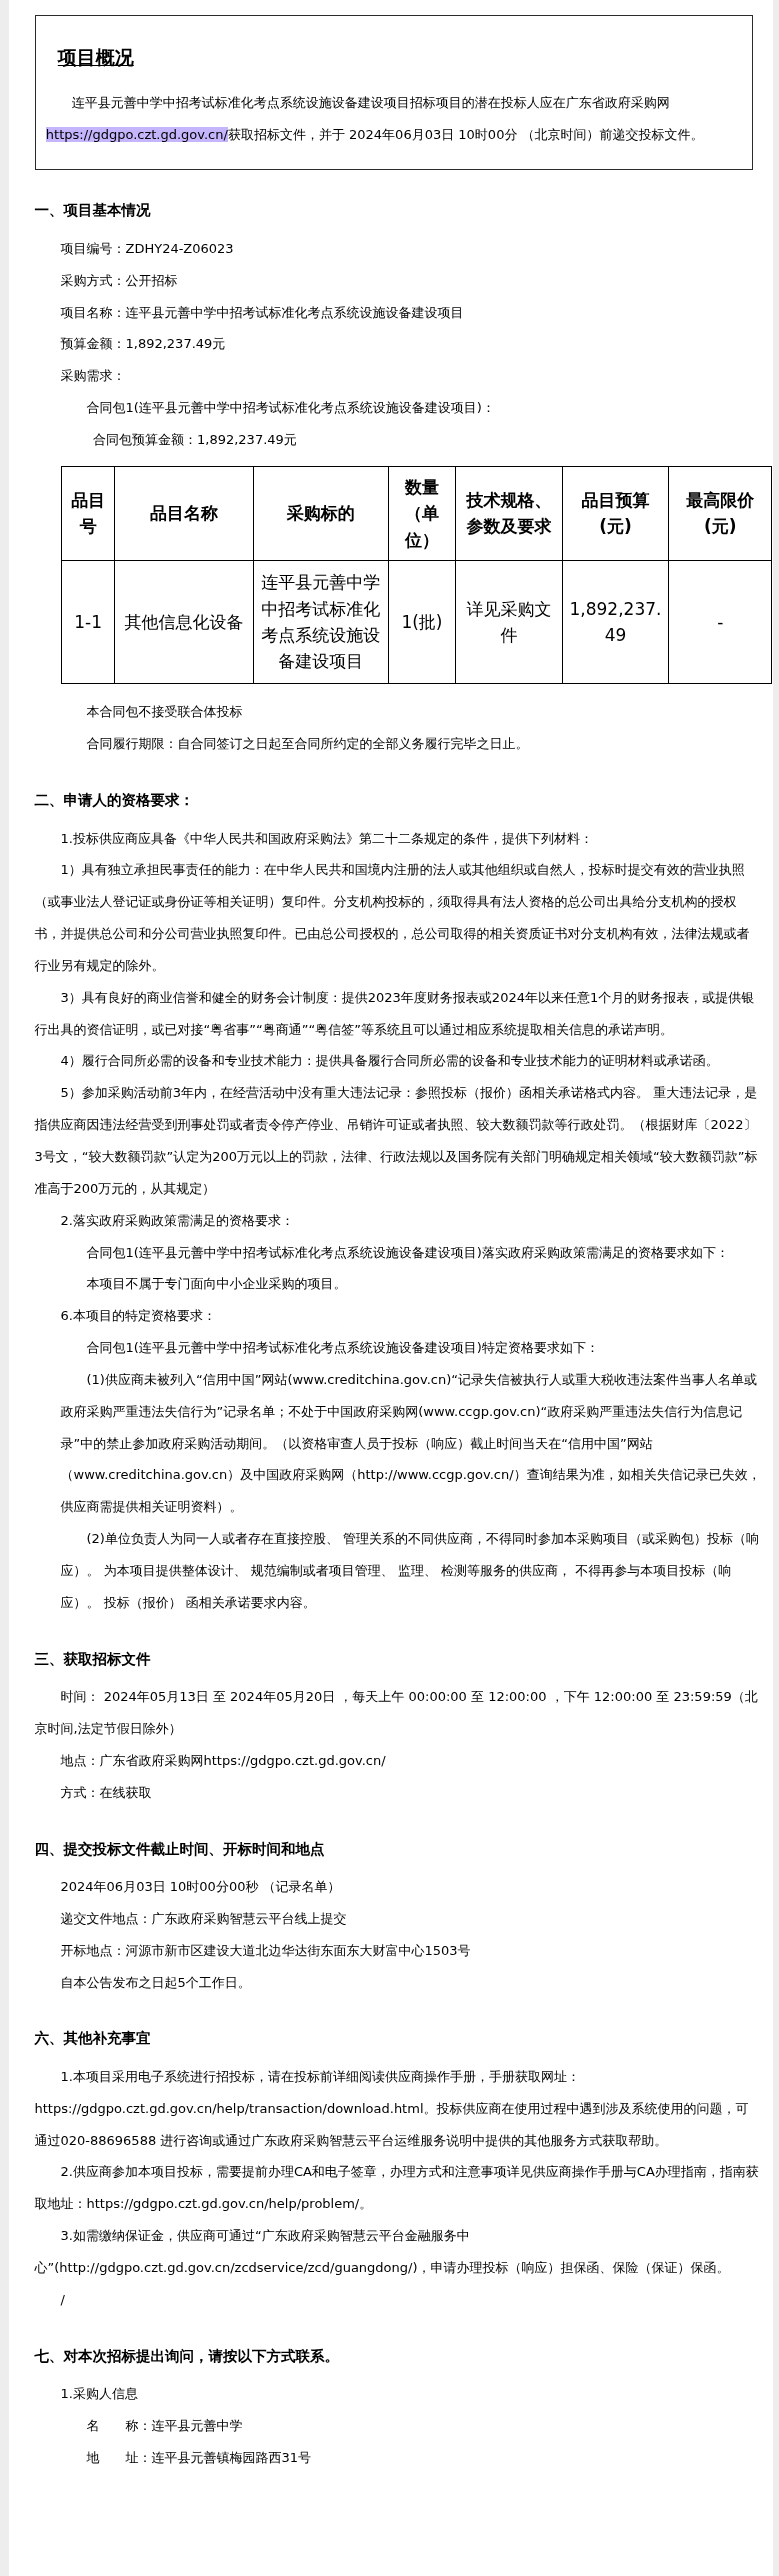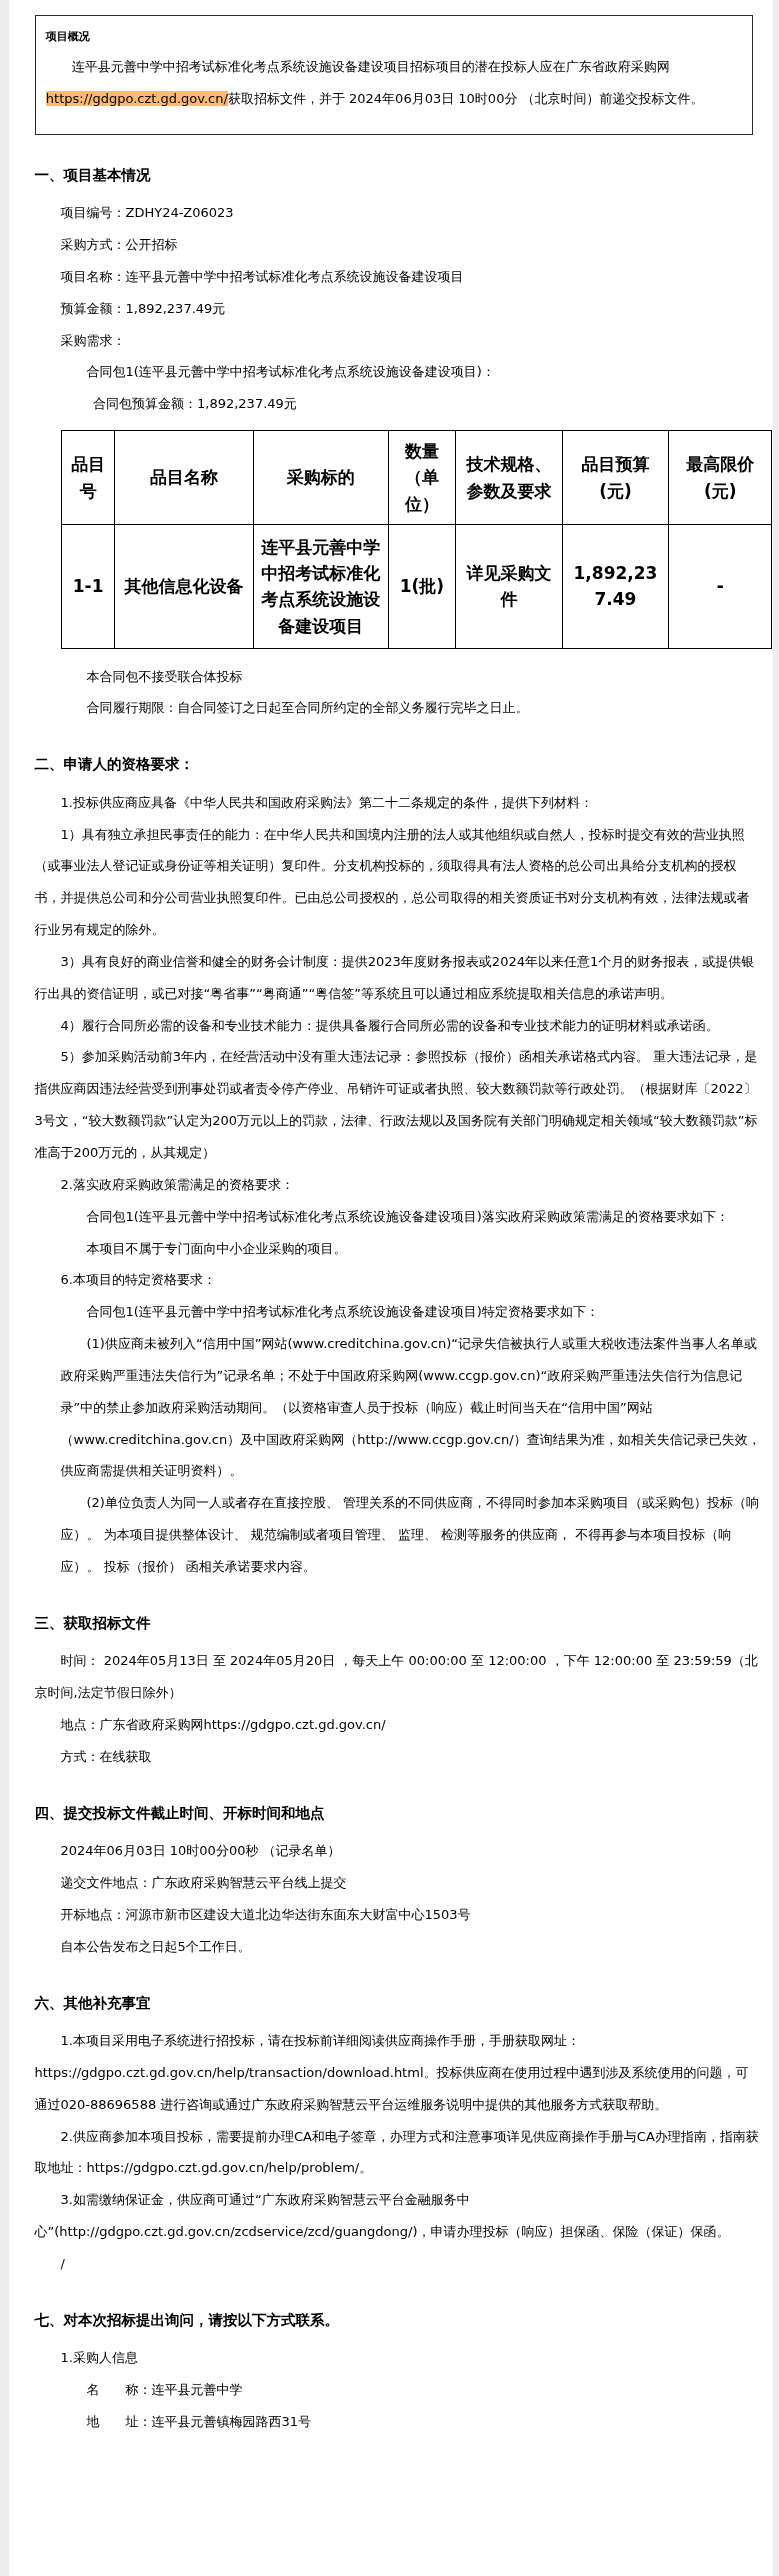--- a/index.html
+++ b/index.html
@@ -18,30 +18,31 @@
     font-size:13px;
   }
   
   .overview-box {
     border:0.9px solid #2b2b2b;
     padding:10.3px 13.7px 19px 10.3px;
     margin:0 8.5px 22px 0;
   }
   .overview-title {
     font-weight:bold;
-    font-size:11px;
+    font-size:19px;
     line-height:1.9;
-    margin:0;
+    margin:12px;
+    text-decoration:underline;
   }
   .overview-text {
     margin:3.4px 0 0 0;
     line-height:2.45;
     text-indent:2em;
   }
-  .url-hl { background:#fdba74; }
+  .url-hl { background:#c4b5fd; }
   
   h2.sec {
     font-size:14.5px;
     font-weight:bold;
     margin:29px 0 10.3px 0;
     line-height:1.6;
   }
   p { margin:0; line-height:2.45; }
   .t1 { text-indent:2em; }          
   .t2 { margin-left:2em; text-indent:2em; } 
@@ -54,21 +55,20 @@
     table-layout:fixed;
     font-size:17px;
   }
   table.items th, table.items td {
     border:0.9px solid #000;
     text-align:center;
     vertical-align:middle;
     padding:6.8px 4.3px;
     line-height:1.55;
     word-break:break-all;
-    font-weight:bold;
   }
   table.items th { font-weight:bold; height:56px; }
   table.items td { height:109px; }
   td.num-right { text-align:right; padding-right:12px; }
 </style>
 </head>
 <body>
 
 <div class="page">
 

